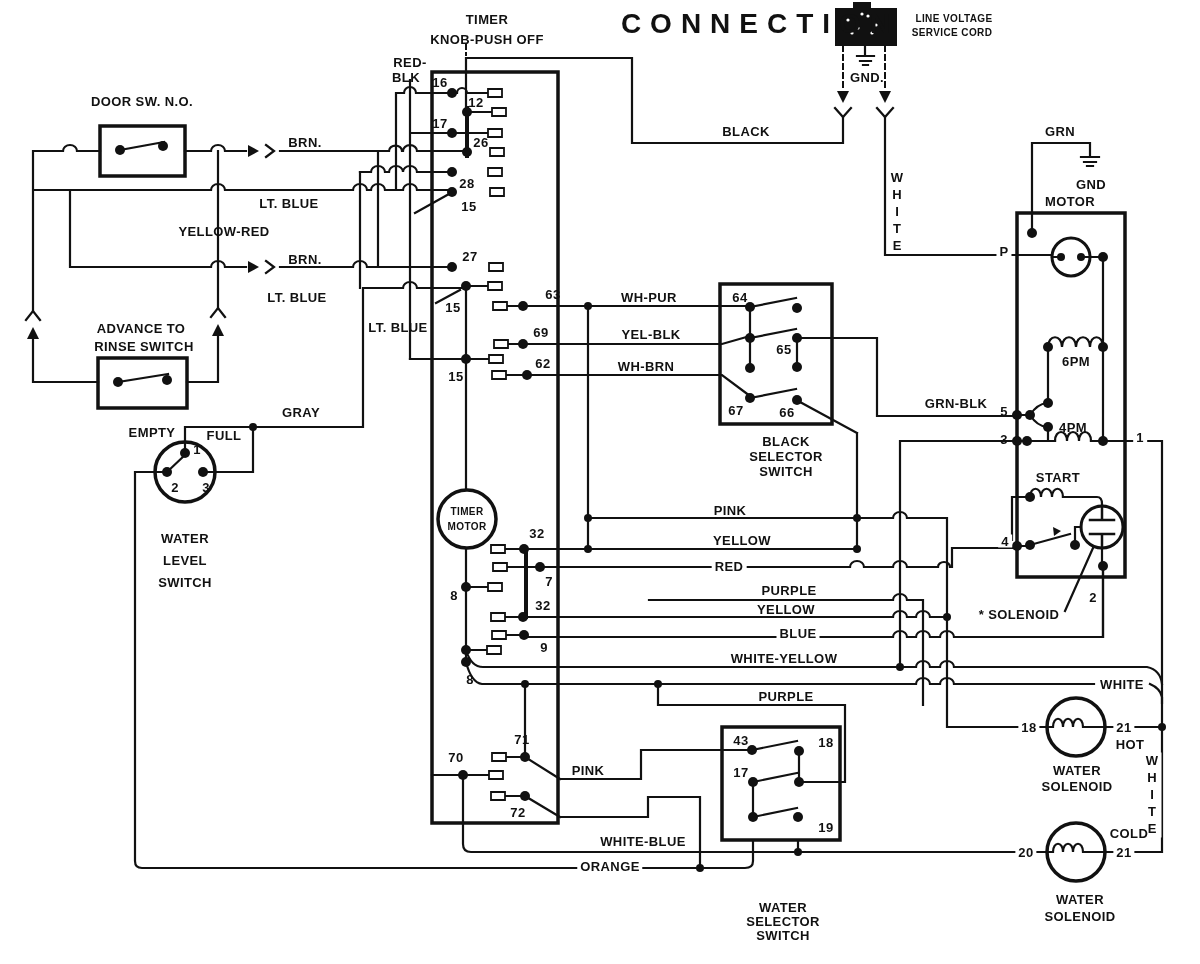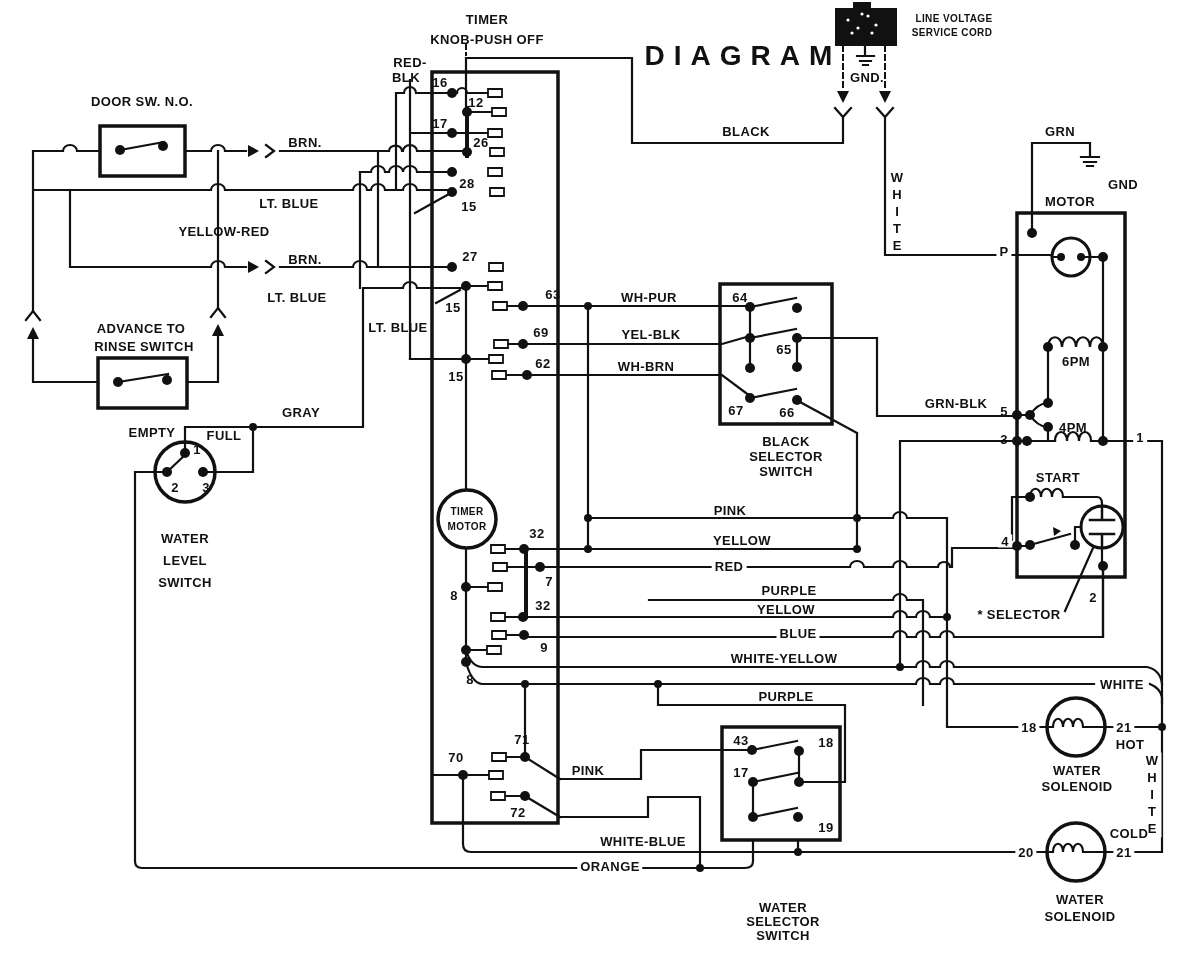--- a/index.html
+++ b/index.html
@@ -231,21 +231,21 @@
     <circle cx="848" cy="20" r="1.6" fill="#fff"></circle>
         <circle cx="858" cy="28" r="1.6" fill="#fff"></circle>
     <circle cx="868" cy="16" r="1.6" fill="#fff"></circle>
         <circle cx="876" cy="25" r="1.6" fill="#fff"></circle>
     <circle cx="862" cy="14" r="1.6" fill="#fff"></circle>
         <circle cx="852" cy="33" r="1.6" fill="#fff"></circle>
     <circle cx="872" cy="33" r="1.6" fill="#fff"></circle>
   </g>
 </svg>
 
-<div class="lbl title" style="left:743px;top:56px">DIAGRAM</div>
+<div class="lbl title" style="left:760px;top:24px">CONNECTION</div>
 <div class="lbl sm" style="left:954px;top:19px">LINE VOLTAGE</div>
 <div class="lbl sm" style="left:952px;top:33px">SERVICE CORD</div>
 <div class="lbl" style="left:867px;top:77px">GND.</div>
 <div class="lbl" style="left:746px;top:131px">BLACK</div>
 <div class="lbl vert" style="left:897px;top:212px">WHITE</div>
 <div class="lbl" style="left:487px;top:19px">TIMER</div>
 <div class="lbl" style="left:487px;top:39px">KNOB-PUSH OFF</div>
 <div class="lbl" style="left:410px;top:62px">RED-</div>
 <div class="lbl" style="left:406px;top:77px">BLK</div>
 <div class="lbl" style="left:142px;top:101px">DOOR SW. N.O.</div>
@@ -286,32 +286,32 @@
 <div class="lbl" style="left:740px;top:297px">64</div>
 <div class="lbl" style="left:784px;top:349px">65</div>
 <div class="lbl" style="left:736px;top:410px">67</div>
 <div class="lbl" style="left:787px;top:412px">66</div>
 <div class="lbl" style="left:786px;top:441px">BLACK</div>
 <div class="lbl" style="left:786px;top:456px">SELECTOR</div>
 <div class="lbl" style="left:786px;top:471px">SWITCH</div>
 
 <div class="lbl" style="left:956px;top:403px">GRN-BLK</div>
 <div class="lbl" style="left:1060px;top:131px">GRN</div>
-<div class="lbl" style="left:1123px;top:184px">GND</div>
+<div class="lbl" style="left:1091px;top:184px">GND</div>
 <div class="lbl" style="left:1070px;top:201px">MOTOR</div>
 <div class="lbl bg" style="left:1004px;top:251px">P</div>
 <div class="lbl" style="left:1076px;top:361px">6PM</div>
 <div class="lbl" style="left:1004px;top:411px">5</div>
 <div class="lbl" style="left:1073px;top:427px">4PM</div>
 <div class="lbl" style="left:1004px;top:439px">3</div>
 <div class="lbl bg" style="left:1140px;top:437px">1</div>
 <div class="lbl" style="left:1058px;top:477px">START</div>
 <div class="lbl bg" style="left:1005px;top:541px">4</div>
 <div class="lbl bg" style="left:1093px;top:597px">2</div>
-<div class="lbl" style="left:1019px;top:614px">* SELECTOR</div>
+<div class="lbl" style="left:1019px;top:614px">* SOLENOID</div>
 
 <div class="lbl sm" style="left:467px;top:512px">TIMER</div>
 <div class="lbl sm" style="left:467px;top:527px">MOTOR</div>
 <div class="lbl" style="left:537px;top:533px">32</div>
 <div class="lbl" style="left:549px;top:581px">7</div>
 <div class="lbl" style="left:454px;top:595px">8</div>
 <div class="lbl" style="left:543px;top:605px">32</div>
 <div class="lbl" style="left:544px;top:647px">9</div>
 <div class="lbl" style="left:470px;top:679px">8</div>
 

